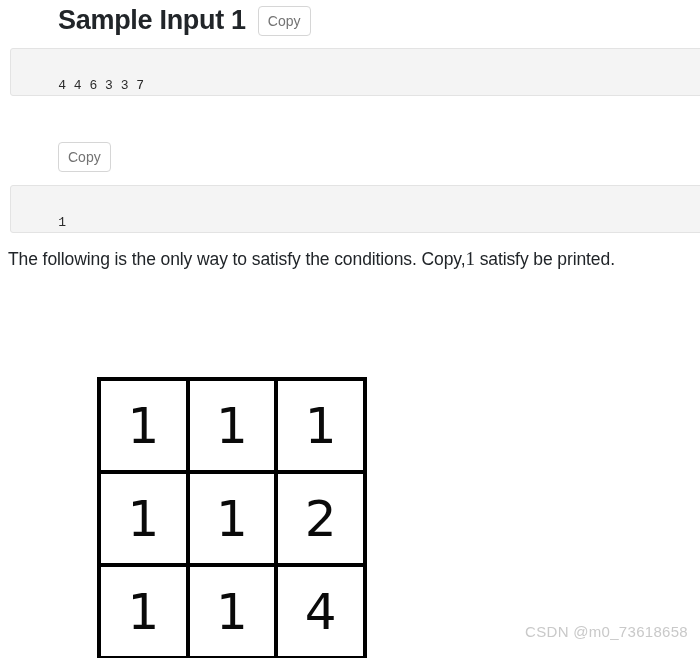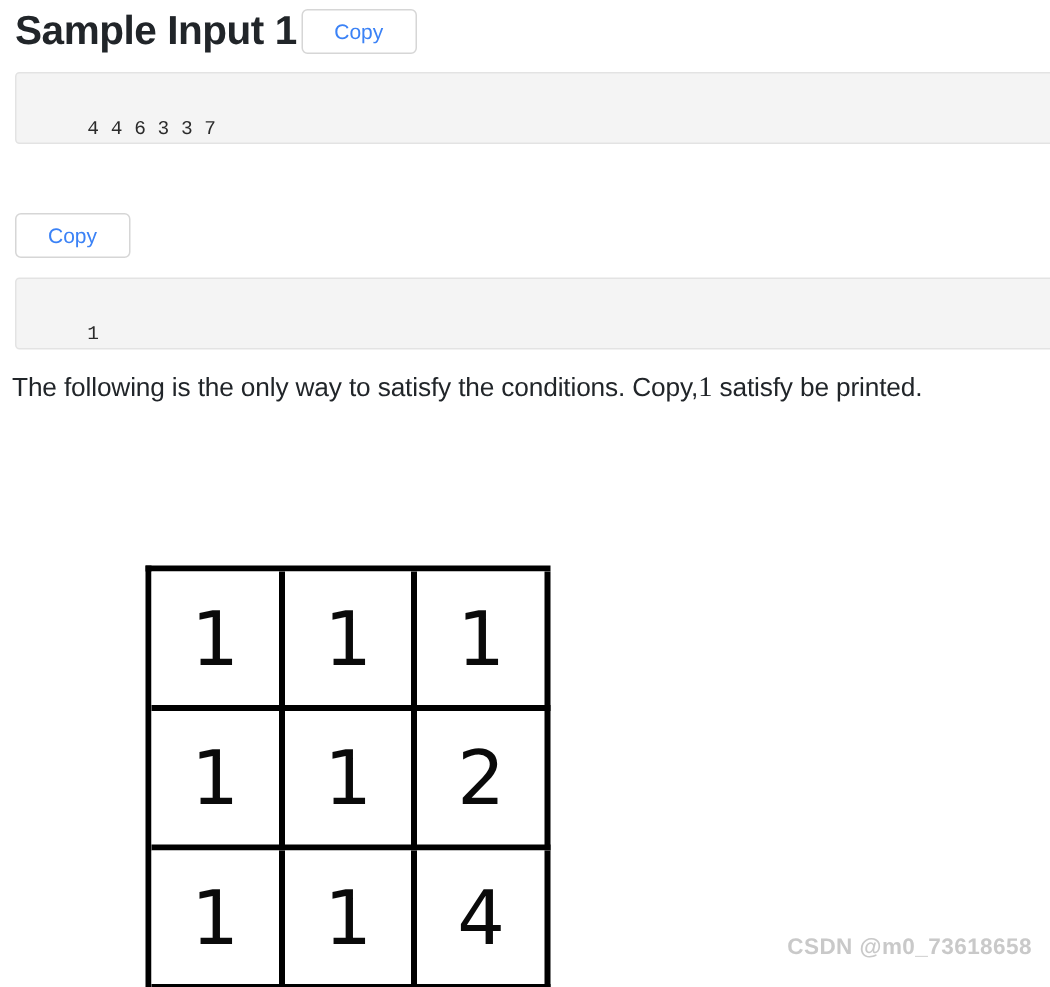--- a/index.html
+++ b/index.html
@@ -17,39 +17,40 @@
     position: relative;
     width: 700px;
     height: 658px;
     background: #ffffff;
   }
 
   
   .section-head {
     display: flex;
     align-items: center;
-    gap: 3px;
+    gap: 12px;
     padding-left: 10px;
+    margin-left: 48px;
   }
   .section-title {
     font-size: 27px;
     font-weight: bold;
     color: #212529;
     letter-spacing: -0.3px;
     line-height: 1.1;
     white-space: nowrap;
   }
   .copy-btn {
     display: inline-flex;
     align-items: center;
     justify-content: center;
     height: 30px;
-    padding: 0 21px;
+    padding: 0 9px;
     font-size: 14px;
-    color: #3b82f6;
+    color: #737373;
     background: #ffffff;
     border: 1px solid #d6d6d6;
     border-radius: 4px;
     cursor: pointer;
     font-family: "Liberation Sans", sans-serif;
     line-height: 1;
   }
 
   
   .code-block {
@@ -115,21 +116,20 @@
   
   .watermark {
     position: absolute;
     right: 12px;
     bottom: 18px;
     font-size: 15px;
     color: #c9c9c9;
     font-family: "Liberation Sans", sans-serif;
     letter-spacing: 0.3px;
     user-select: none;
-    font-weight: bold;
   }
 </style>
 </head>
 <body>
 
 <div class="page">
 
   <div class="section-head" style="position:absolute; left:0; top:6px;">
     <div class="section-title">Sample Input 1</div>
     <button class="copy-btn">Copy</button>

